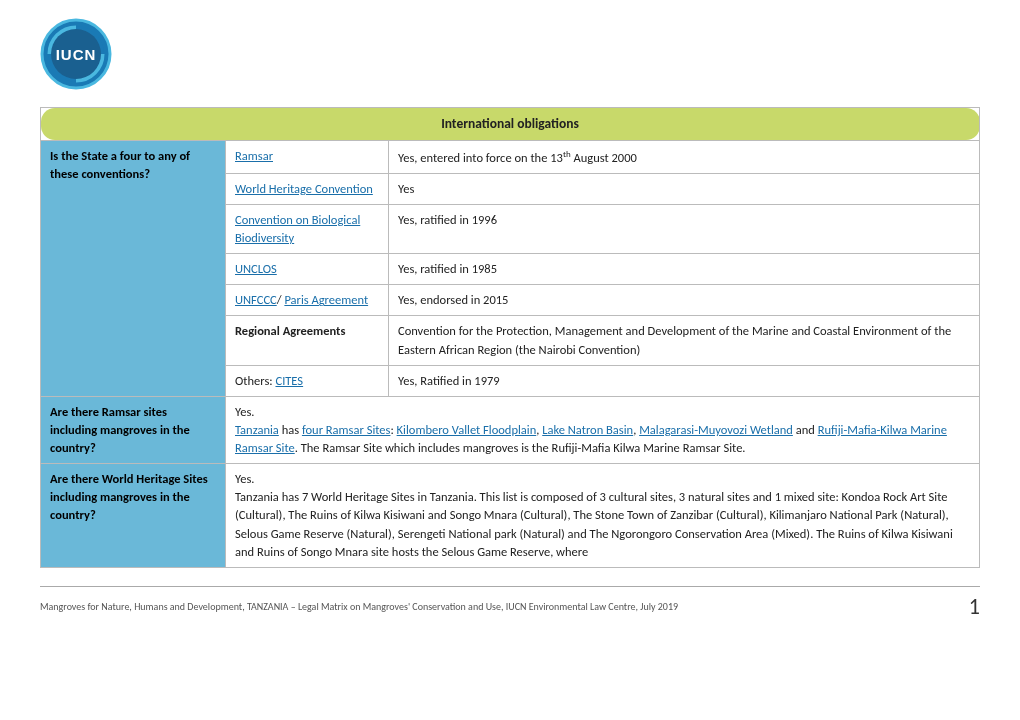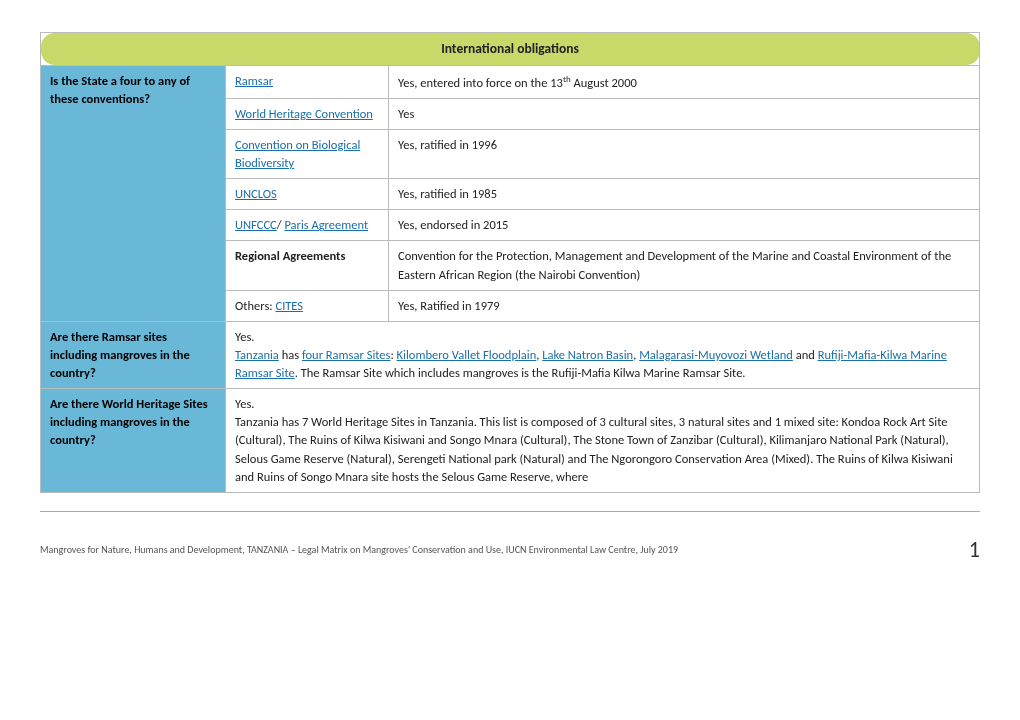--- a/index.html
+++ b/index.html
@@ -83,41 +83,55 @@
       cursor: pointer;
     }
     .bold {
       font-weight: 700;
     }
 
     
     .footer {
       margin-top: 18px;
       border-top: 1px solid #aaa;
-      padding-top: 24px;
+      padding-top: 6px;
       display: flex;
       justify-content: space-between;
       align-items: center;
     }
     .footer-text {
       font-size: 10px;
       color: #555;
     }
     .footer-page {
       font-size: 22px;
       color: #333;
       font-weight: 300;
     }
 
     sup { font-size: 9px; }
   </style>
 </head>
 <body>
 
 <div class="header">
+  <div class="logo-area">
+    <svg width="72" height="72" viewBox="0 0 72 72">
+
+      <circle cx="36" cy="36" r="34" fill="#1a7ab5"></circle>
+      <circle cx="36" cy="36" r="28" fill="#1a7ab5"></circle>
+
+      <path d="M 10 36 A 26 26 0 0 1 36 10" stroke="#4ab8e0" stroke-width="5" fill="none"></path>
+      <path d="M 62 36 A 26 26 0 0 1 36 62" stroke="#4ab8e0" stroke-width="5" fill="none"></path>
+      <circle cx="36" cy="36" r="34" fill="none" stroke="#4ab8e0" stroke-width="3"></circle>
+      <circle cx="36" cy="36" r="25" fill="#1a6090"></circle>
+
+      <text x="36" y="42" text-anchor="middle" fill="white" font-size="15" font-weight="900" font-family="Arial,sans-serif" letter-spacing="1">IUCN</text>
+    </svg>
+  </div>
 </div>
 
 <table class="main-table">
   <thead>
     <tr class="header-row">
       <th colspan="3">International obligations</th>
     </tr>
   </thead>
   <tbody>
 

